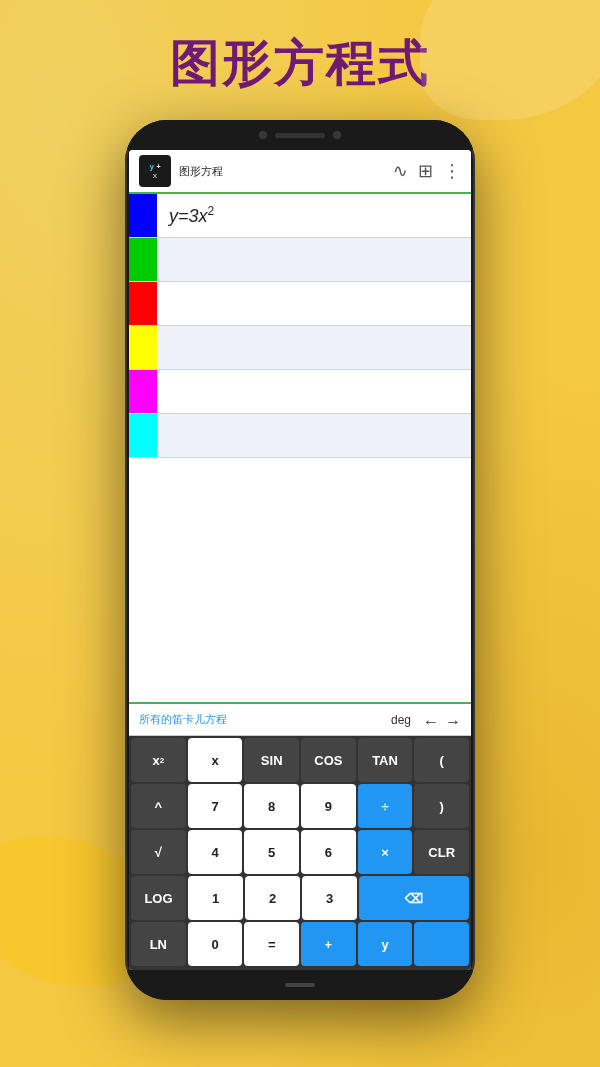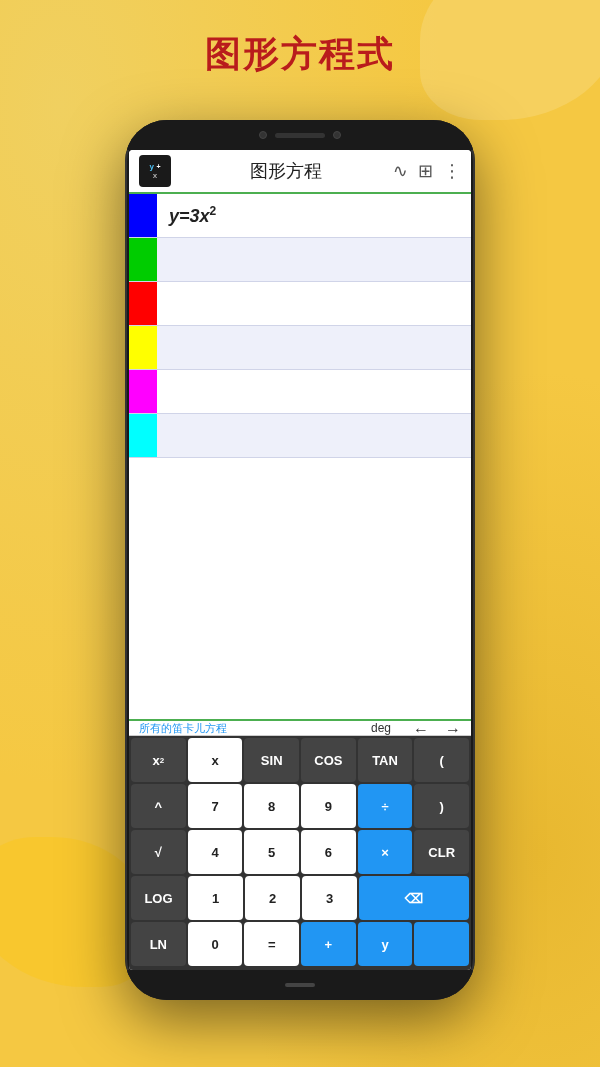--- a/index.html
+++ b/index.html
@@ -29,23 +29,23 @@
       bottom: 80px;
       left: -30px;
       width: 180px;
       height: 150px;
       background: rgba(255,200,0,0.3);
       border-radius: 40% 60% 30% 70%;
     }
 
     .page-title {
       text-align: center;
-      font-size: 36px;
+      font-size: 50px;
       font-weight: bold;
-      color: #b91c1c;
+      color: #701a75;
       padding-top: 30px;
       padding-bottom: 20px;
       letter-spacing: 2px;
     }
 
     
     .phone-frame {
       position: absolute;
       top: 120px;
       left: 50%;
@@ -119,25 +119,24 @@
       color: #fff;
       font-weight: bold;
       flex-shrink: 0;
     }
     .app-logo-inner {
       line-height: 1;
       text-align: center;
     }
     .app-title {
       flex: 1;
-      font-size: 18px;
+      font-size: 11px;
       color: #222;
       margin-left: 8px;
       font-weight: 500;
-      text-align: center;
     }
     .app-header-icons {
       display: flex;
       gap: 10px;
       align-items: center;
     }
     .header-icon {
       font-size: 18px;
       color: #555;
       cursor: pointer;
@@ -147,21 +146,20 @@
     .equation-list {
       background: #E8EAF6;
       flex: 1;
     }
     .eq-row {
       display: flex;
       align-items: center;
       height: 44px;
       border-bottom: 1px solid #d0d4e8;
       background: #fff;
-      font-weight: bold;
     }
     .eq-row:nth-child(even) {
       background: #EEF0FA;
     }
     .eq-color-swatch {
       width: 28px;
       height: 100%;
       flex-shrink: 0;
     }
     .eq-text {
@@ -177,22 +175,22 @@
     }
 
     
     .bottom-bar {
       display: flex;
       align-items: center;
       background: #fff;
       border-top: 2px solid #4CAF50;
       border-bottom: 1px solid #ccc;
       padding: 4px 10px;
-      height: 17px;
-      gap: 16px;
+      height: 34px;
+      gap: 6px;
     }
     .bottom-bar-text {
       font-size: 11px;
       color: #2196F3;
       flex: 1;
     }
     .bottom-bar-deg {
       font-size: 12px;
       color: #333;
       margin: 0 6px;

